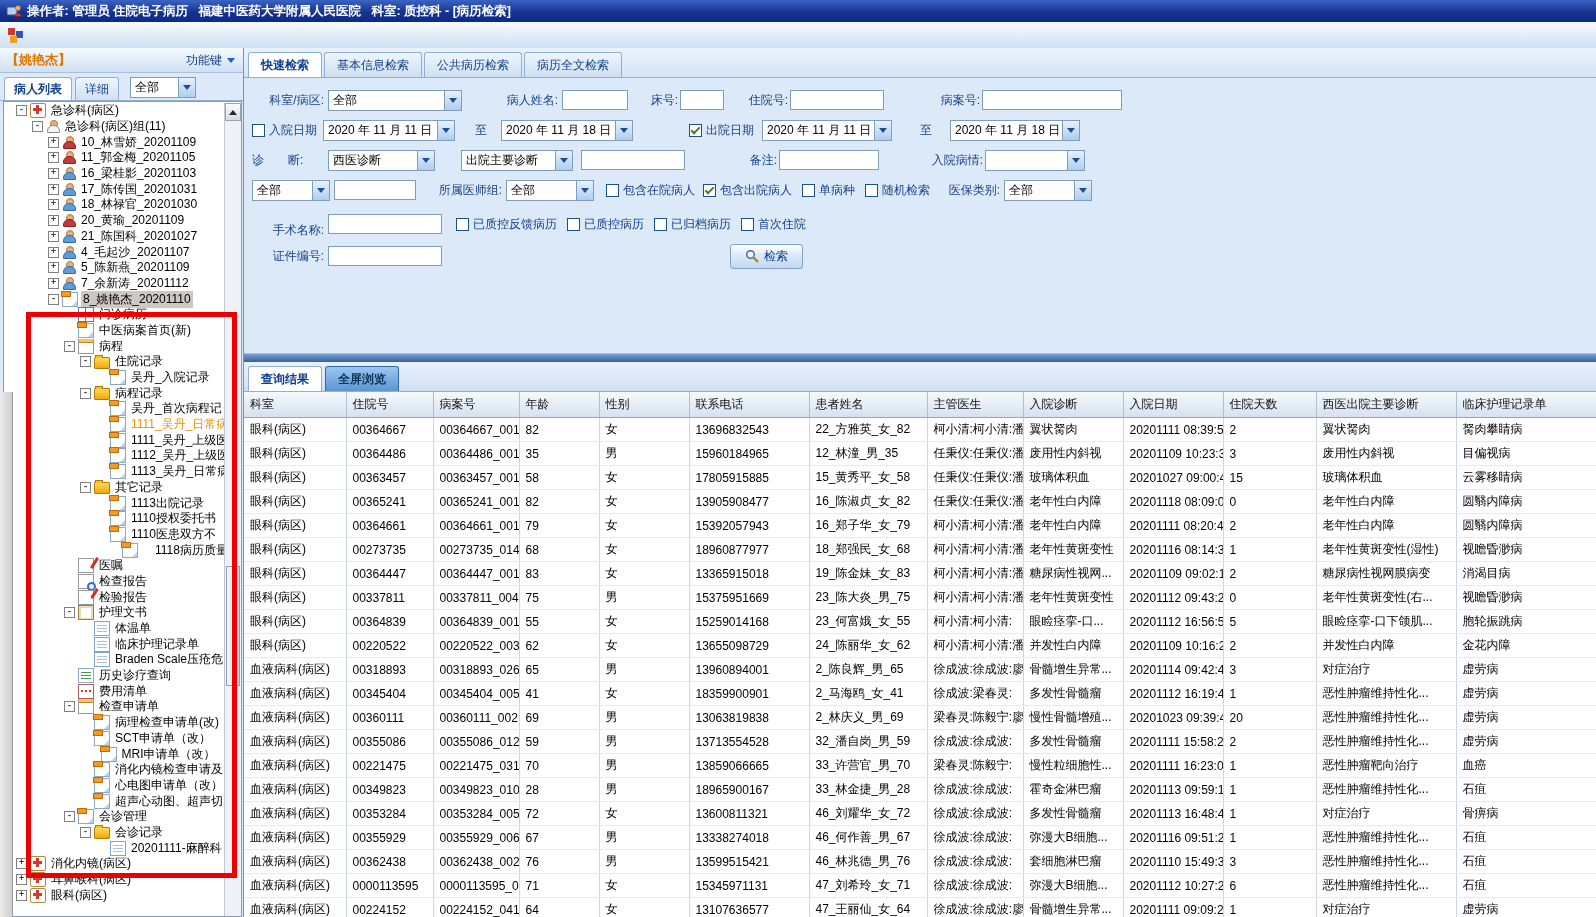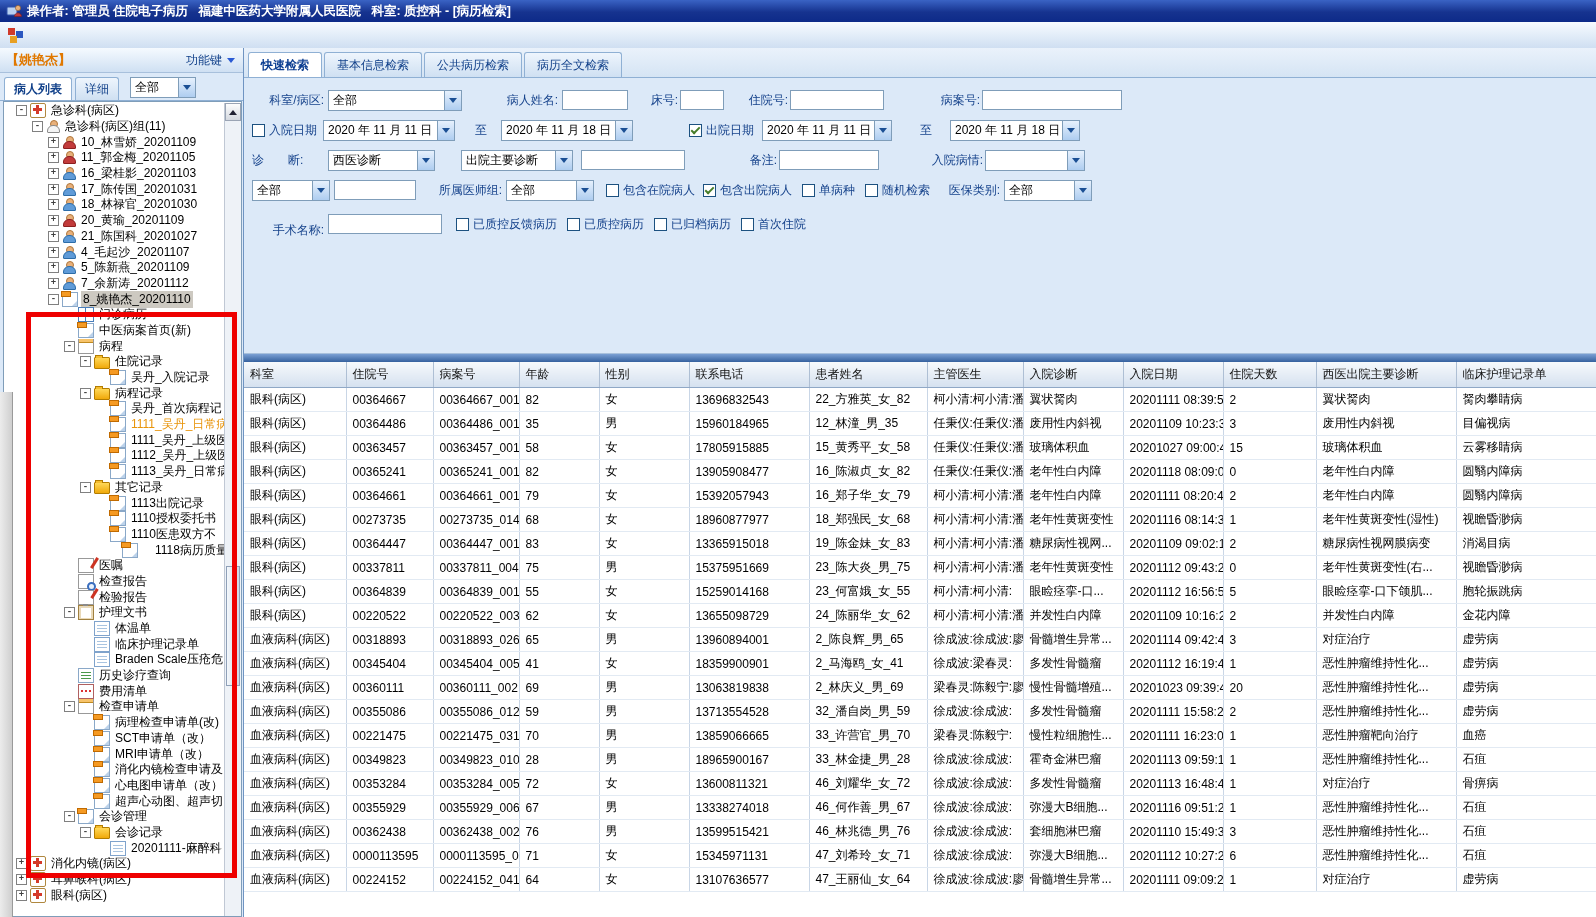--- a/index.html
+++ b/index.html
@@ -361,21 +361,21 @@
           <div class="tree-row" style="padding-left: 76px;">
             <span class="tog-spacer"></span>
             <span class="ticon ti-doc"></span>
             <span class="tlabel">病理检查申请单(改)</span>
           </div>
           <div class="tree-row" style="padding-left: 76px;">
             <span class="tog-spacer"></span>
             <span class="ticon ti-doc"></span>
             <span class="tlabel">SCT申请单（改）</span>
           </div>
-          <div class="tree-row" style="padding-left: 76px;">
+          <div class="tree-row" style="padding-left: 76px; justify-content: center;">
             <span class="tog-spacer"></span>
             <span class="ticon ti-doc"></span>
             <span class="tlabel">MRI申请单（改）</span>
           </div>
           <div class="tree-row" style="padding-left: 76px;">
             <span class="tog-spacer"></span>
             <span class="ticon ti-doc"></span>
             <span class="tlabel">消化内镜检查申请及</span>
           </div>
           <div class="tree-row" style="padding-left: 76px;">
@@ -553,26 +553,41 @@
         <span class="cb" style="margin-left:14px;"></span>
         <span class="lbl">已质控反馈病历</span>
         <span class="cb" style="margin-left:10px;"></span>
         <span class="lbl">已质控病历</span>
         <span class="cb" style="margin-left:10px;"></span>
         <span class="lbl">已归档病历</span>
         <span class="cb" style="margin-left:10px;"></span>
         <span class="lbl">首次住院</span>
       </div>
 
+      <div class="f-row" style="margin-top:10px;">
+        <span class="lbl ta-r" style="width:72px;">证件编号:</span>
+        <span class="txt" style="width:114px;margin-left:4px;"></span>
+        <span class="btn-search">
+          <svg width="14" height="14" viewBox="0 0 14 14">
+            <circle cx="5.5" cy="5.5" r="3.8" fill="#eaf4ff" stroke="#4a6a90" stroke-width="1.4"></circle>
+            <line x1="8.6" y1="8.6" x2="12.4" y2="12.4" stroke="#b8860b" stroke-width="2.2" stroke-linecap="round"></line>
+          </svg>
+          <span>检索</span>
+        </span>
+      </div>
 
     </div>
 
     <div class="splitter"></div>
 
     <div class="results">
+      <div class="res-tabs">
+        <span class="rtab active">查询结果</span>
+        <span class="rtab blue">全屏浏览</span>
+      </div>
       <div class="res-body">
         <table class="grid">
             <colgroup>
               <col style="width: 102px;">
               <col style="width: 87px;">
               <col style="width: 86px;">
               <col style="width: 80px;">
               <col style="width: 90px;">
               <col style="width: 120px;">
               <col style="width: 118px;">

